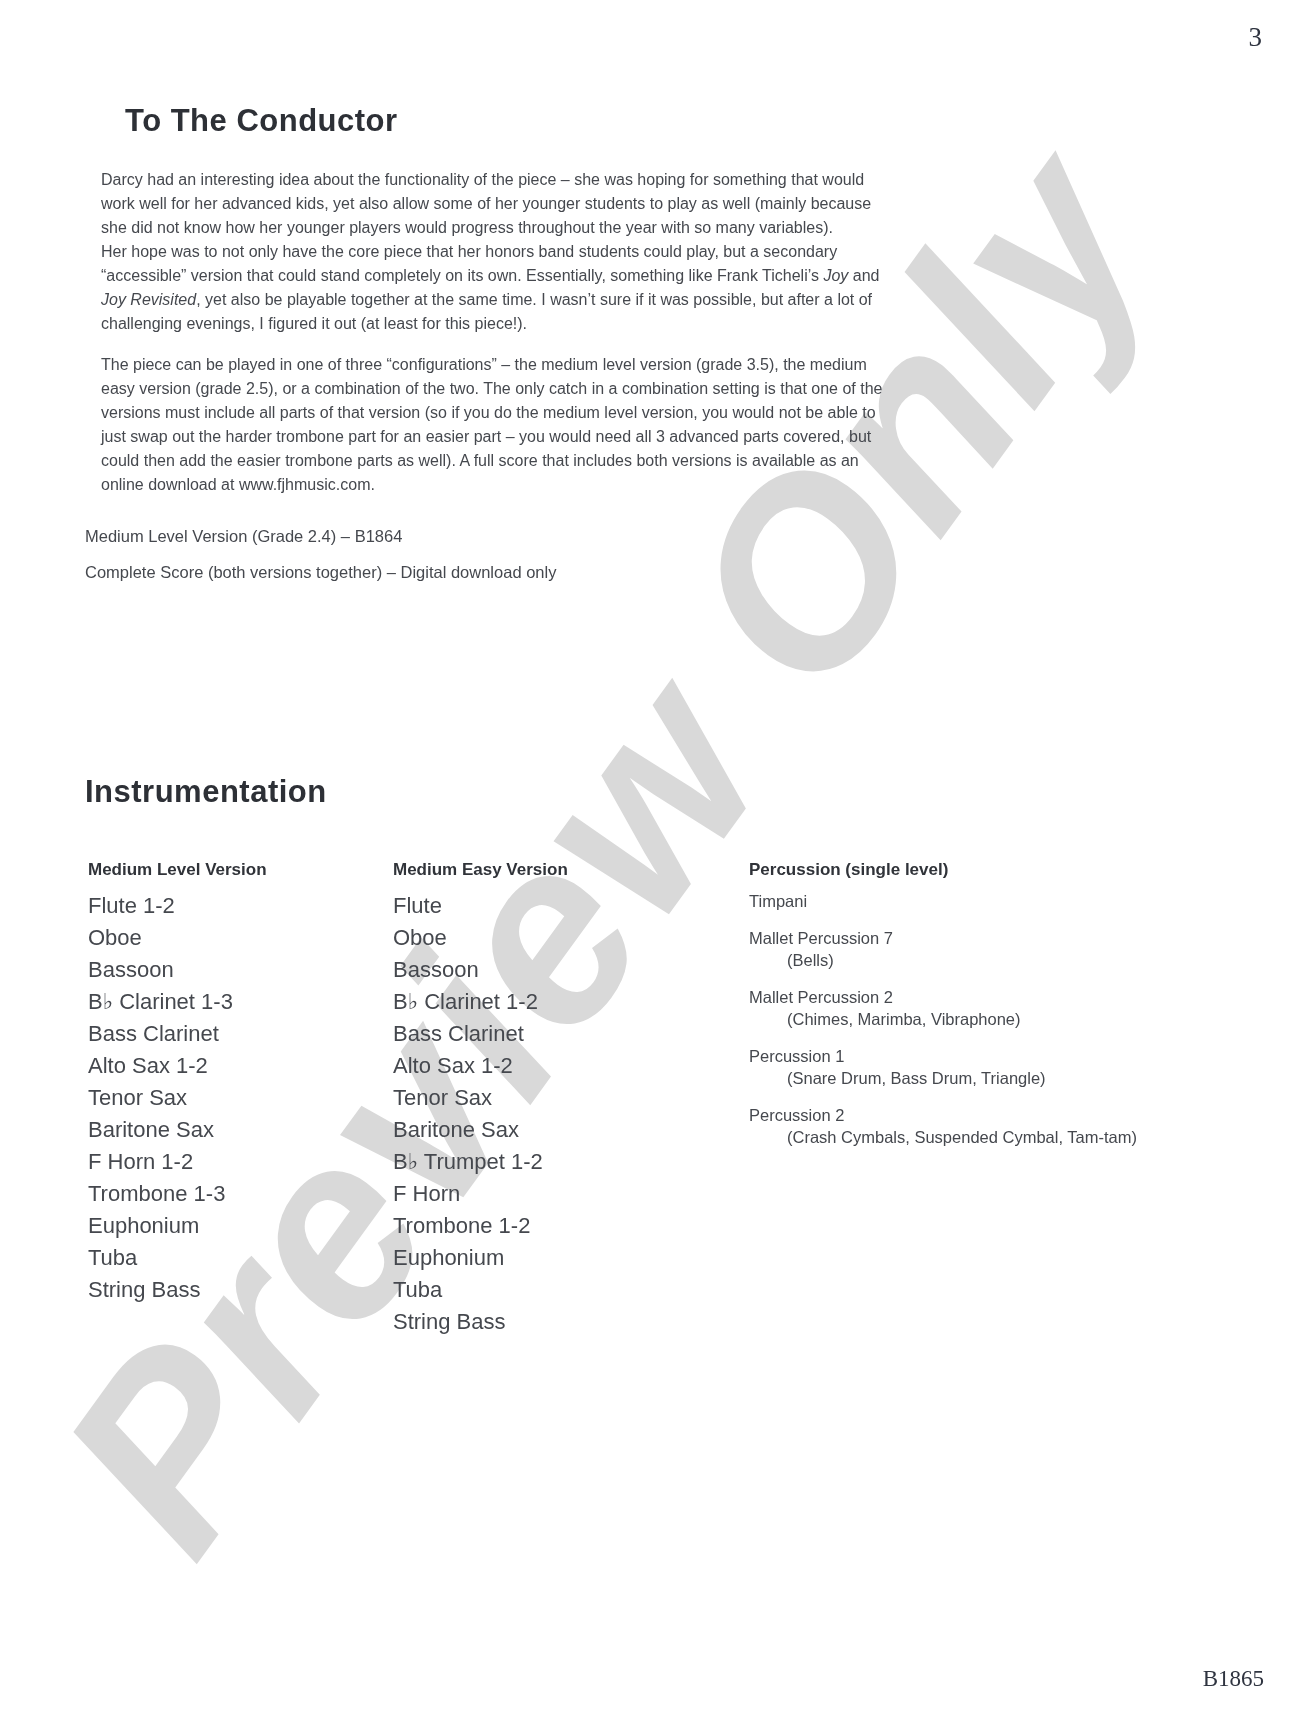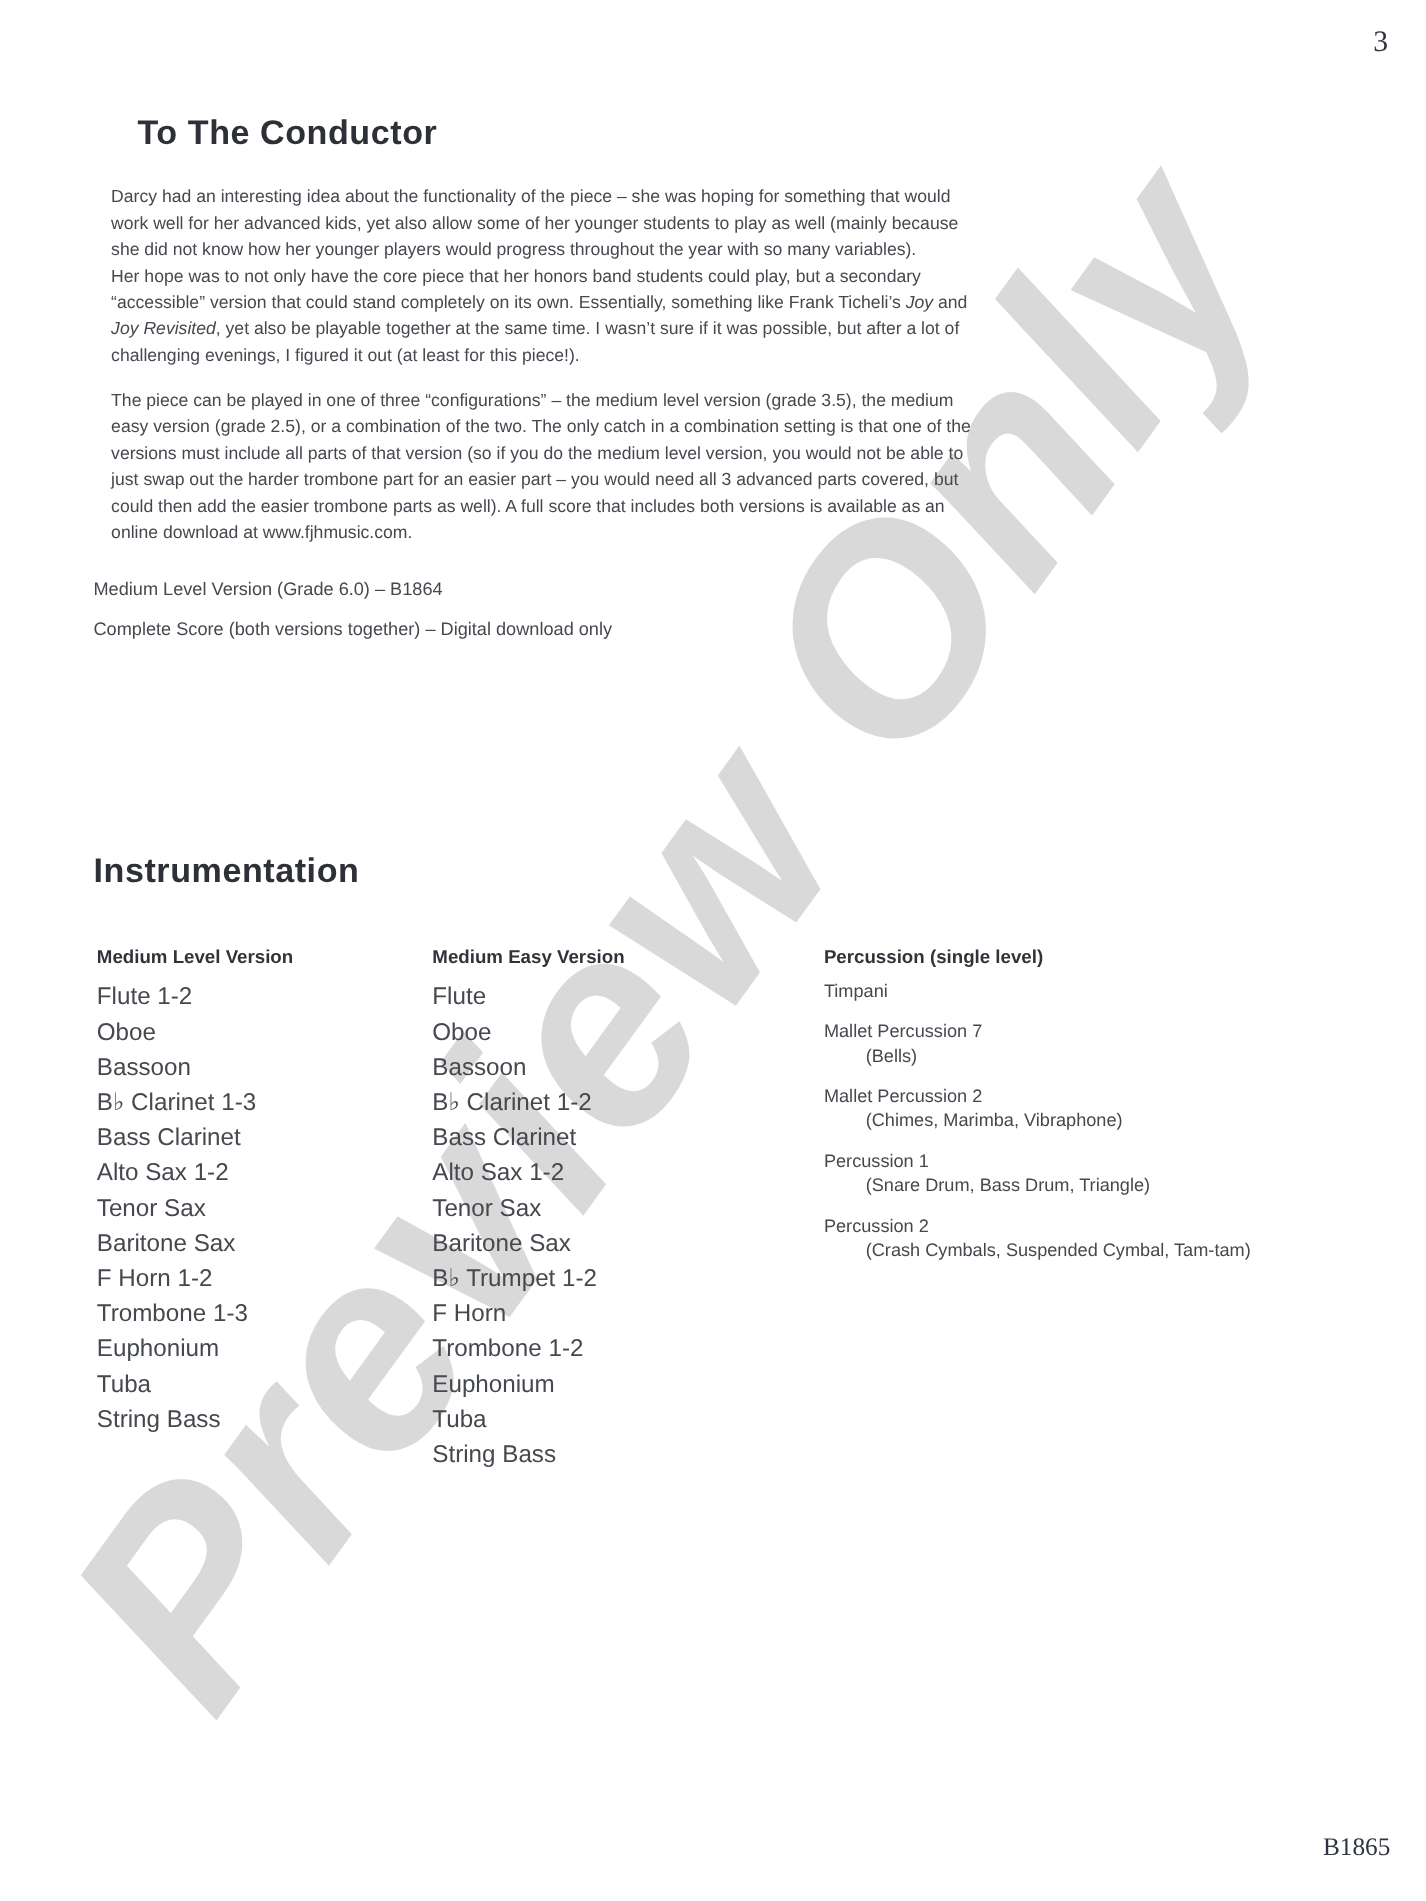--- a/index.html
+++ b/index.html
@@ -79,21 +79,21 @@
 challenging evenings, I figured it out (at least for this piece!).</span></p>
     <p class="para">The piece can be played in one of three “configurations” – the medium level version (grade 3.5), the medium
 easy version (grade 2.5), or a combination of the two. The only catch in a combination setting is that one of the
 versions must include all parts of that version (so if you do the medium level version, you would not be able to
 just swap out the harder trombone part for an easier part – you would need all 3 advanced parts covered, but
 could then add the easier trombone parts as well). A full score that includes both versions is available as an
 online download at www.fjhmusic.com.</p>
   </div>
 
   <div class="product-block">
-    <div class="product-line">Medium Level Version (Grade 6.0) – B1864</div>
+    <div class="product-line">Medium Level Version (Grade 2.4) – B1864</div>
     <div class="product-line">Complete Score (both versions together) – Digital download only</div>
   </div>
 
   <h1 class="section-heading" id="instrumentation-heading">Instrumentation</h1>
 
   <div class="columns">
     <div class="col col-1">
       <div class="col-header">Medium Level Version</div>
       <div>
           <div class="inst-item">Flute 1-2</div>

